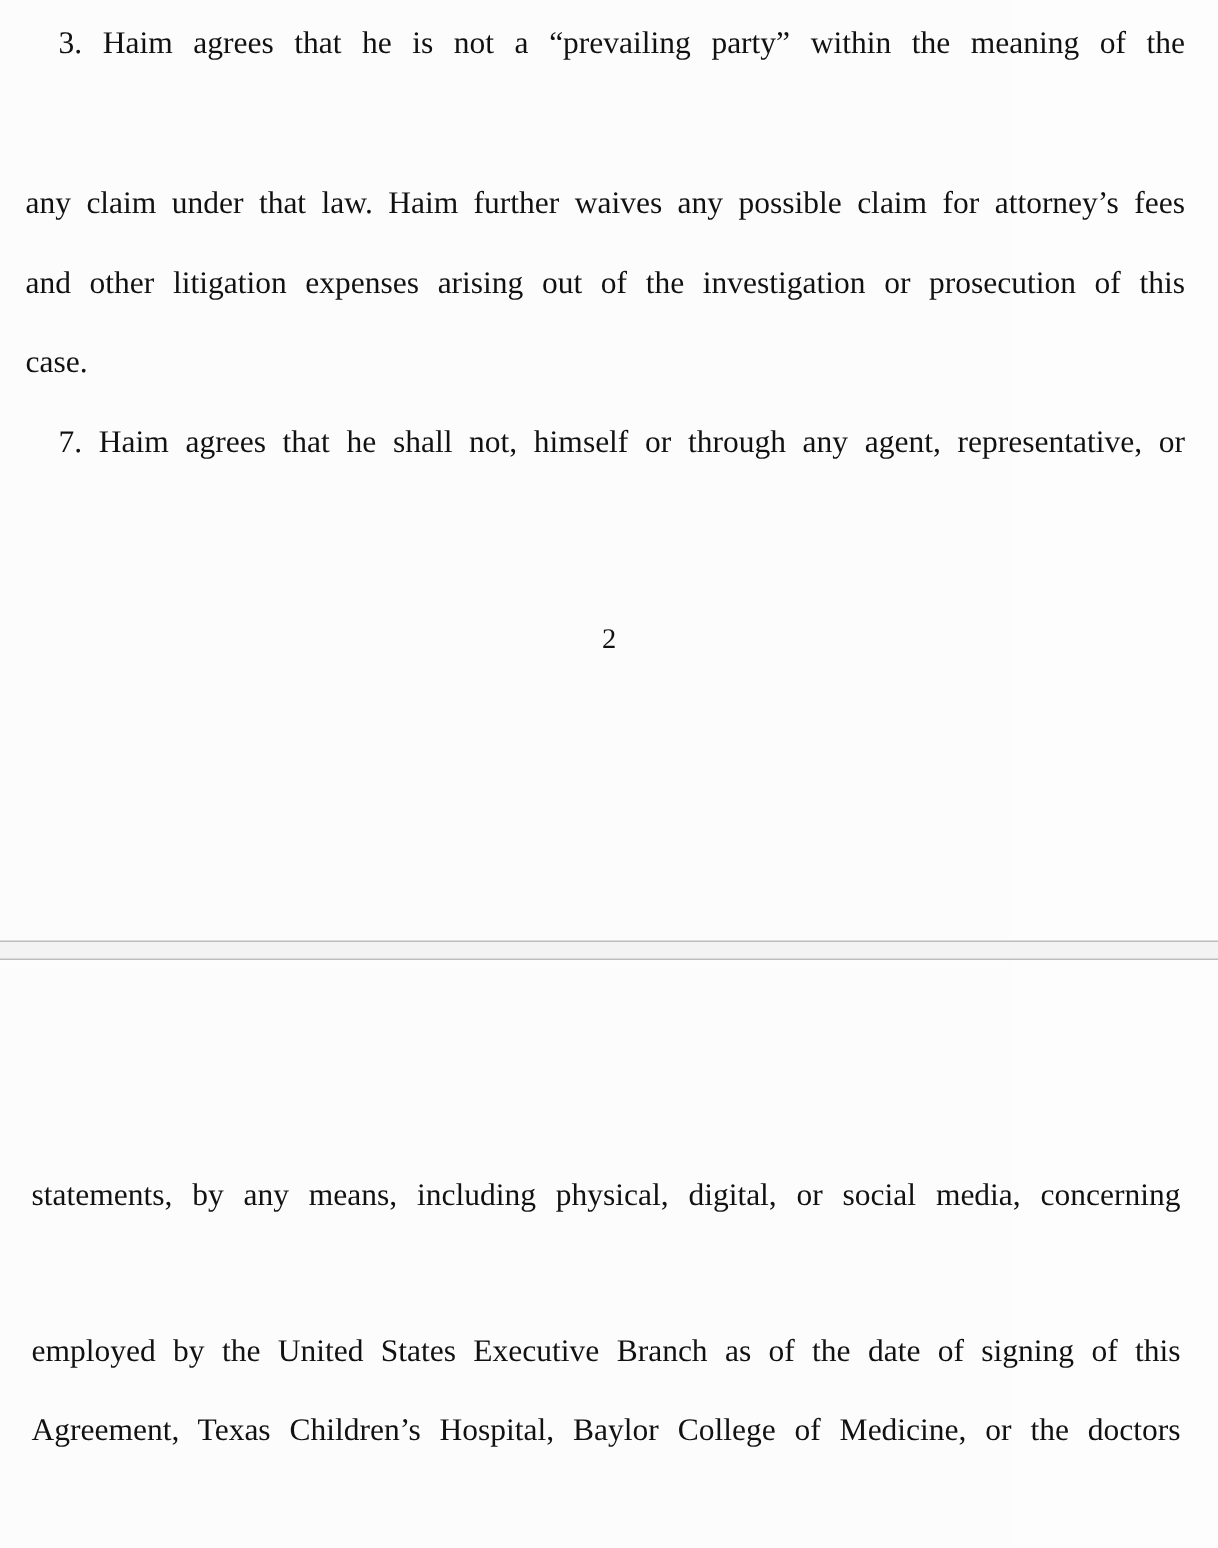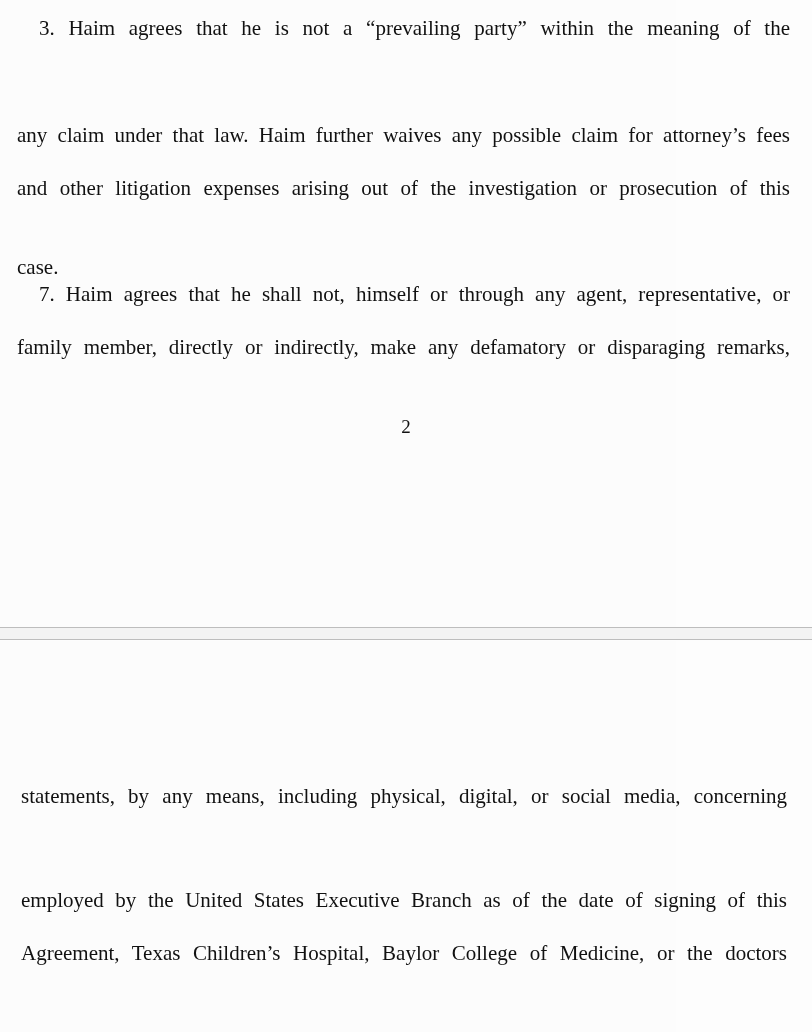--- a/index.html
+++ b/index.html
@@ -17,42 +17,41 @@
     position: absolute; left: 0; top: 627px; width: 812px; height: 13px;
     background: #f3f3f3;
     border-top: 1px solid #bdbdbd; border-bottom: 1px solid #bdbdbd;
     box-sizing: border-box;
   }
   .line {
     position: absolute; left: 17px; width: 773px;
     font-size: 21px; line-height: 26px; white-space: nowrap;
     text-align: justify; text-align-last: justify;
   }
-  .line.last { text-align-last: left; margin-top: 26px; }
+  .line.last { text-align-last: left; }
   .line.indent { left: 39px; width: 751px; }
   .bline { left: 21px; width: 766px; }
   .pagenum {
     position: absolute; left: 0; width: 812px; top: 415px;
     text-align: center; font-size: 19px; line-height: 24px;
   }
   .speck {
     position: absolute; left: 200px; top: 644px; width: 14px; height: 6px;
     background: #777; transform: skewX(-30deg); border-radius: 2px; opacity: .7;
   }
 </style>
 </head>
 <body>
 
 <div class="page page-top">
   <div class="line indent" style="top:15px">3.  Haim agrees that he is not a “prevailing party” within the meaning of the</div>
   <div class="line" style="top:175px">and other litigation expenses arising out of the investigation or prosecution of this</div>
   <div class="line" style="top:122px">any claim under that law. Haim further waives any possible claim for attorney’s fees</div>
   <div class="line last" style="top:228px">case.</div>
   <div class="line indent" style="top:281px">7.  Haim agrees that he shall not, himself or through any agent, representative, or</div>
-  <div class="line" style="top:334px">family member, directly or indirectly, make any defamatory or disparaging remarks,</div>
   <div class="pagenum">2</div>
 </div>
 
 <div class="divider"></div>
 <div class="speck"></div>
 
 <div class="page page-bottom">
   <div class="line bline" style="top:142px">statements, by any means, including physical, digital, or social media, concerning</div>
   <div class="line bline" style="top:246px">employed by the United States Executive Branch as of the date of signing of this</div>
   <div class="line bline" style="top:299px">Agreement, Texas Children’s Hospital, Baylor College of Medicine, or the doctors</div>

